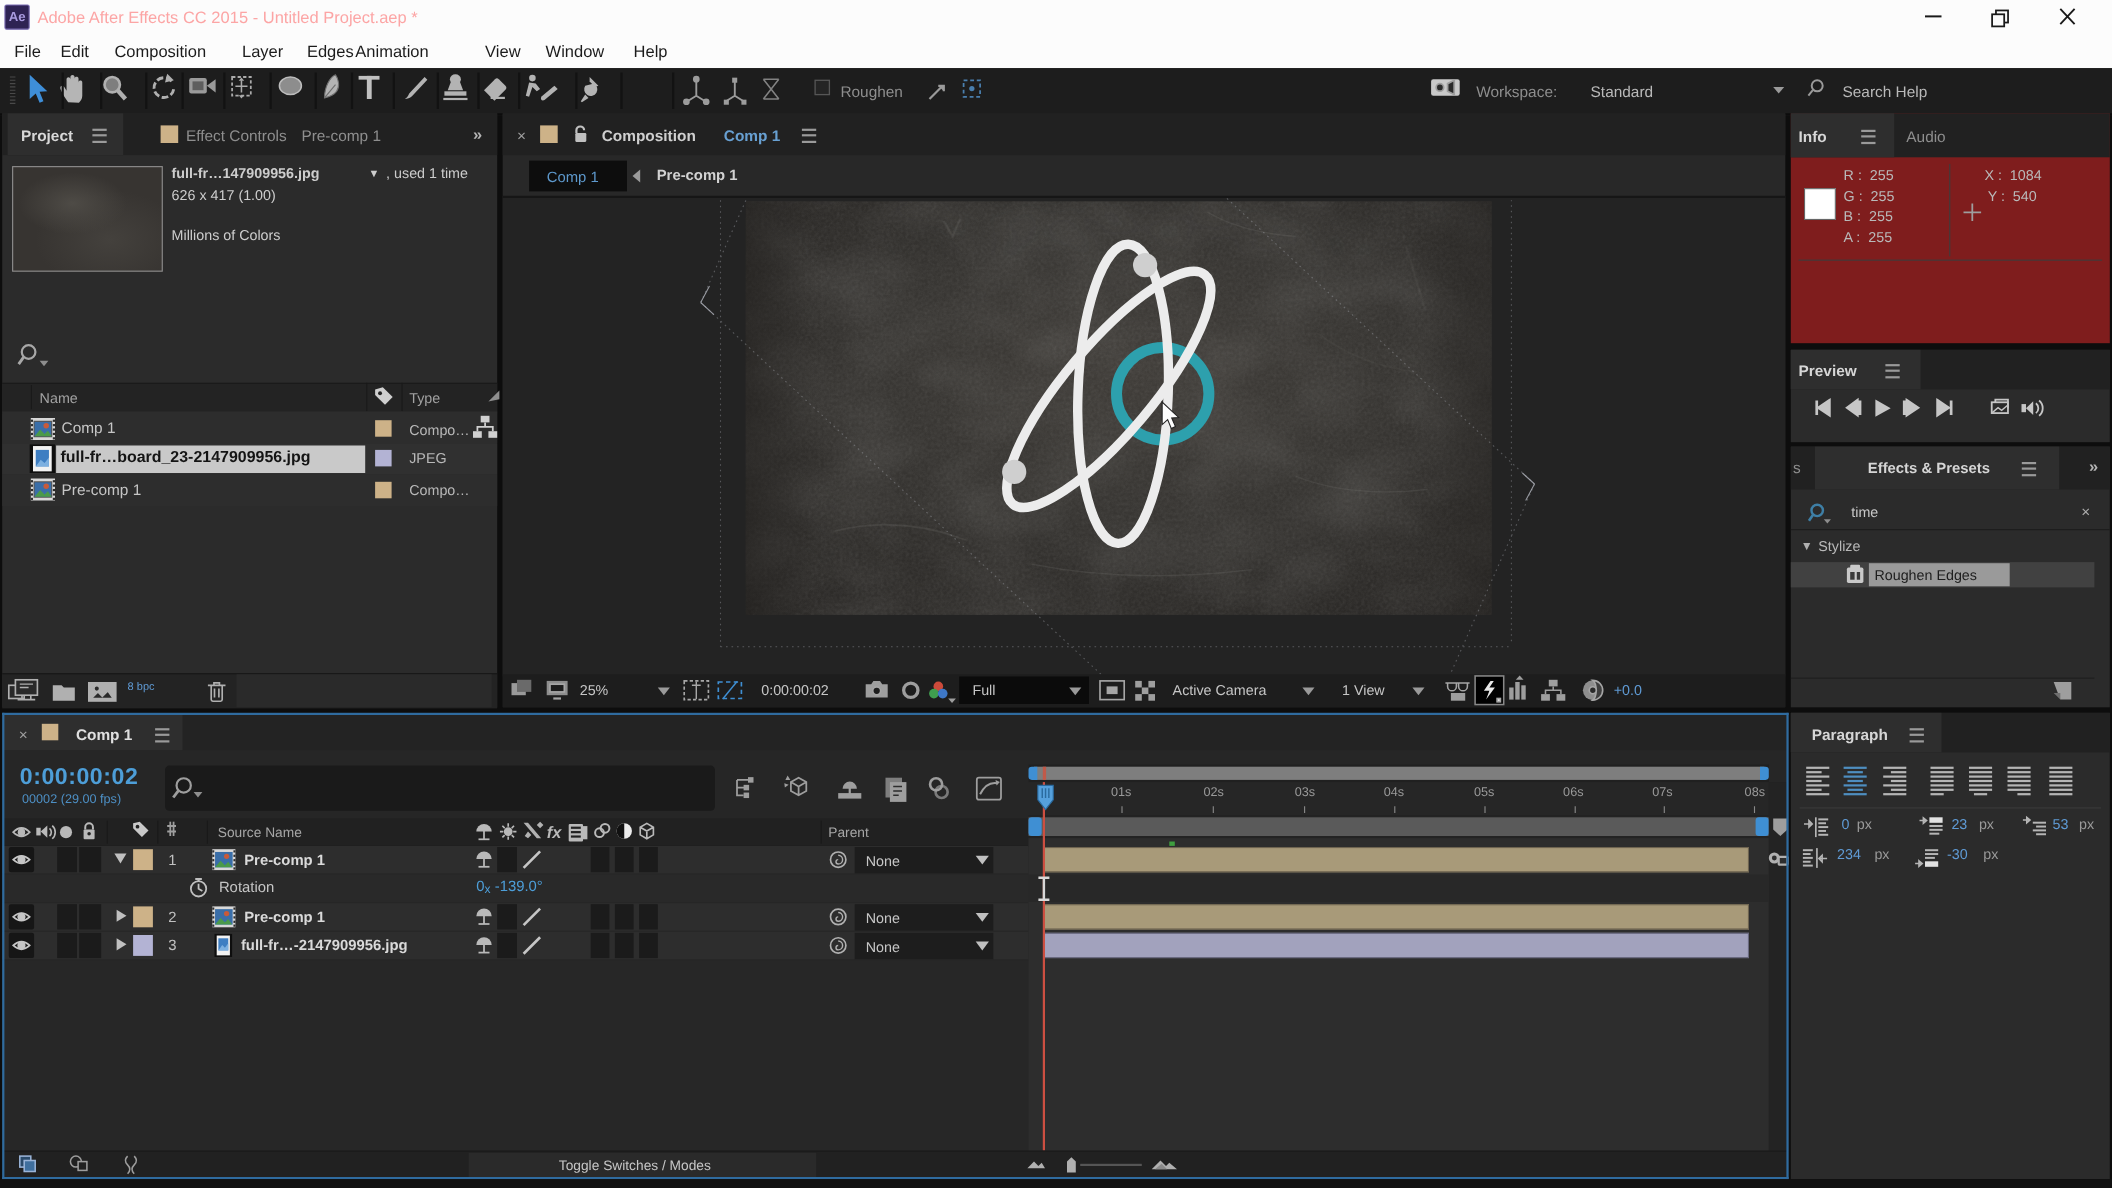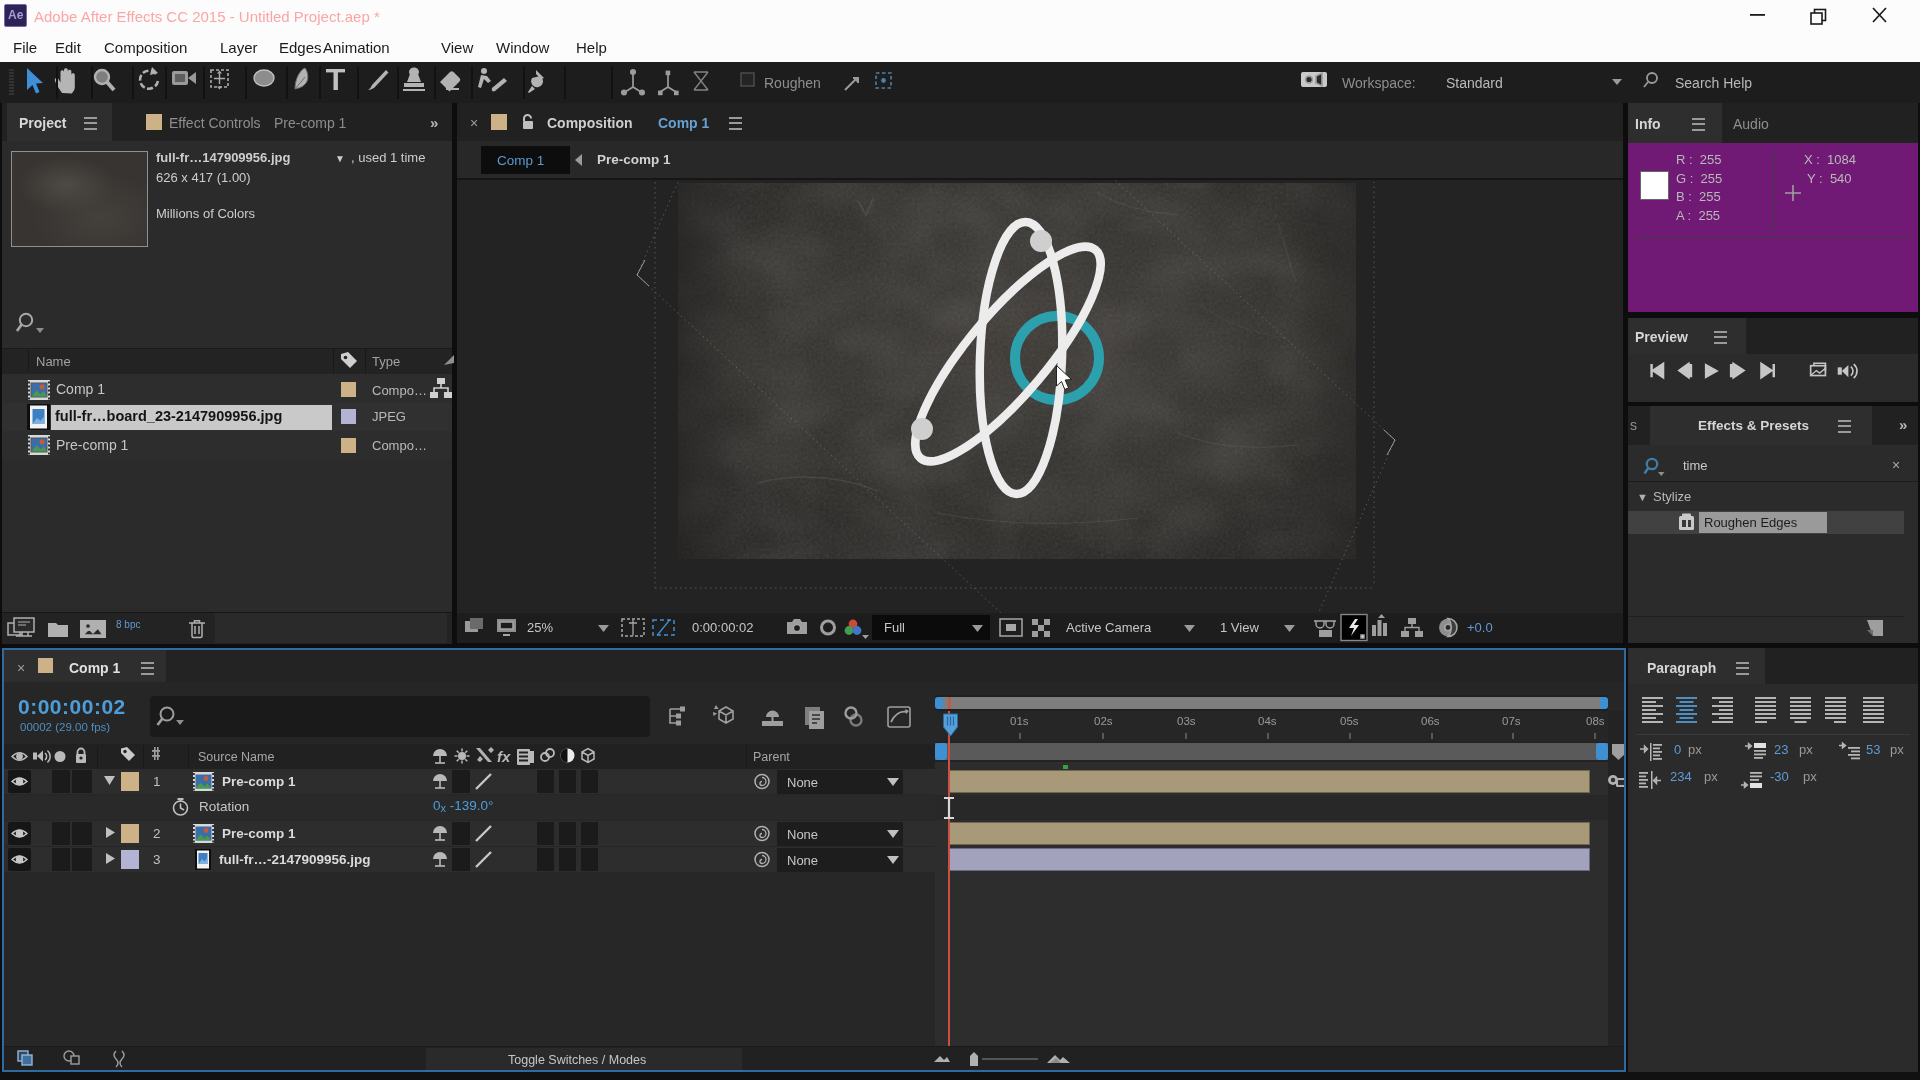--- a/index.html
+++ b/index.html
@@ -451,21 +451,21 @@
   </g>
  </svg>
  <div class="tx" style="left:70px;top:518px;color:#c6c6c6">25%</div>
  <div class="tx" style="left:235px;top:518px;color:#c6c6c6">0:00:00:02</div>
  <div class="tx" style="left:427px;top:518px;color:#c6c6c6">Full</div>
  <div class="tx" style="left:609px;top:518px;color:#c6c6c6">Active Camera</div>
  <div class="tx" style="left:763px;top:518px;color:#c6c6c6">1 View</div>
  <div class="tx" style="left:1010px;top:518px;color:#5f9ad4">+0.0</div>
 </div>
 
-<div class="panel" style="left:1628px;top:103px;width:290px;height:209px;background:#701a75">
+<div class="panel" style="left:1628px;top:103px;width:290px;height:209px;background:#7f1d1d">
  <div class="tabbar" style="height:40px"></div>
  <div class="atab" style="left:0;top:0;width:94px;height:40px"></div>
  <div class="tx b" style="left:7px;top:14px;font-size:14px;color:#d6d6d6">Info</div>
  <div class="ham" style="left:64px;top:15px"></div>
  <div class="tx" style="left:105px;top:14px;font-size:14px;color:#8e8e8e">Audio</div>
  <div class="ab" style="left:12px;top:68px;width:27px;height:27px;background:#fff;border:1px solid #666"></div>
  <div class="tx" style="left:48px;top:50px;color:#b9b9b9">R :&nbsp;&nbsp;255</div>
  <div class="tx" style="left:48px;top:69px;color:#b9b9b9">G :&nbsp;&nbsp;255</div>
  <div class="tx" style="left:48px;top:87px;color:#b9b9b9">B :&nbsp;&nbsp;255</div>
  <div class="tx" style="left:48px;top:106px;color:#b9b9b9">A :&nbsp;&nbsp;255</div>

